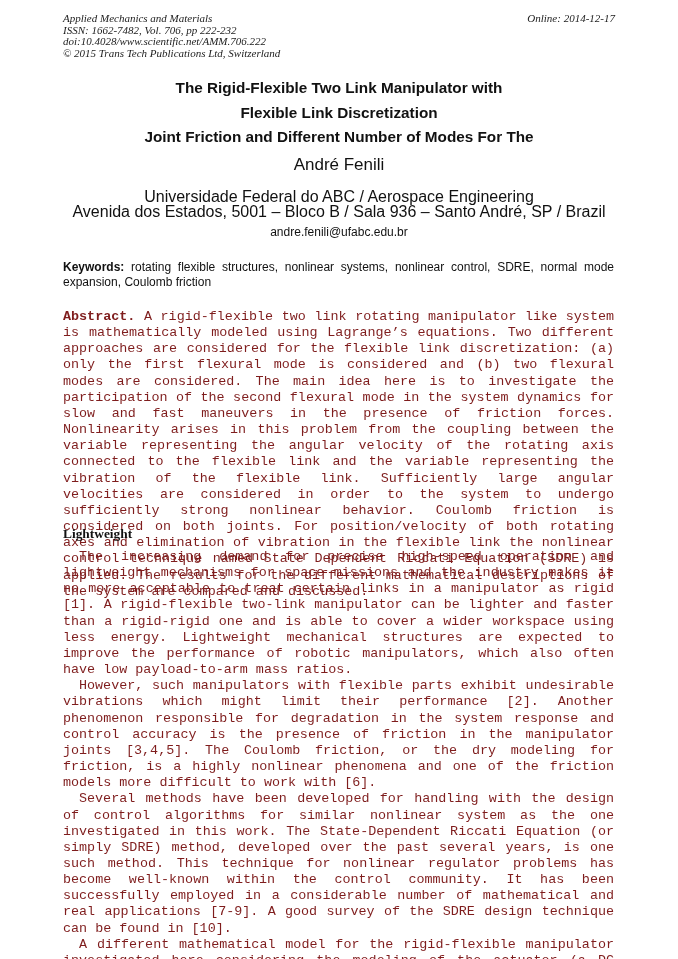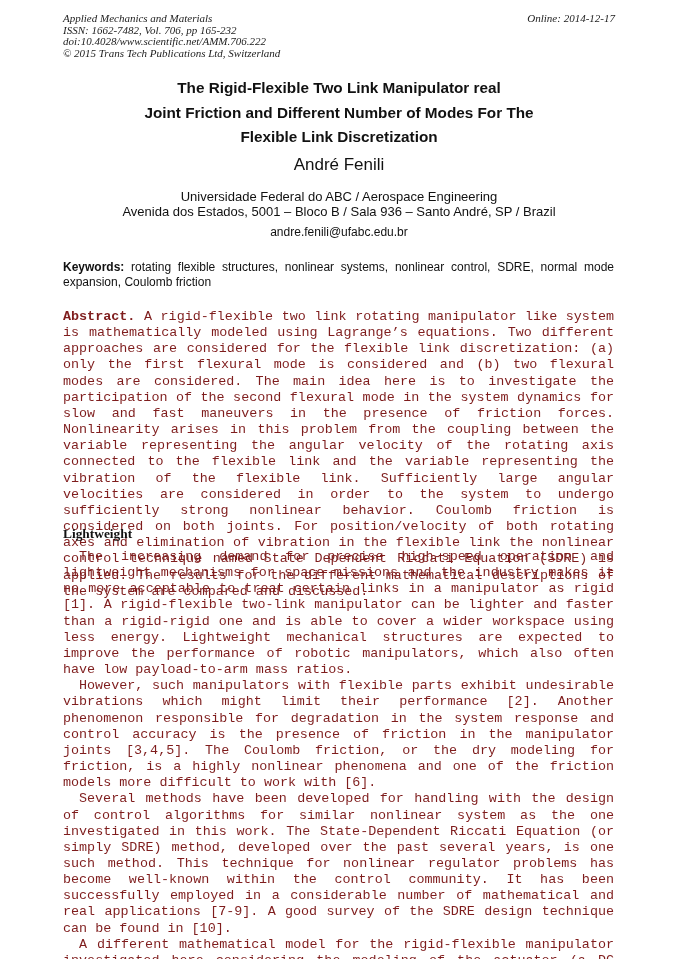--- a/index.html
+++ b/index.html
@@ -61,21 +61,21 @@
       font-family: "Liberation Sans", sans-serif;
       font-size: 17px;
       line-height: 18px;
     }
     .affil {
       position: absolute;
       left: 0; width: 678px;
       top: 189px;
       text-align: center;
       font-family: "Liberation Sans", sans-serif;
-      font-size: 13px;
+      font-size: 16px;
       line-height: 15px;
     }
     .affil div { white-space: nowrap; }
     .email {
       position: absolute;
       left: 0; width: 678px;
       top: 225px;
       text-align: center;
       font-family: "Liberation Sans", sans-serif;
       font-size: 12px;
@@ -126,31 +126,31 @@
       text-indent: 16px;
     }
   </style>
 </head>
 <body>
 
 <div class="page">
 
   <div class="header-left">
     <div>Applied Mechanics and Materials</div>
-    <div>ISSN: 1662-7482, Vol. 706, pp 165-232</div>
+    <div>ISSN: 1662-7482, Vol. 706, pp 222-232</div>
     <div>doi:10.4028/www.scientific.net/AMM.706.222</div>
     <div>© 2015 Trans Tech Publications Ltd, Switzerland</div>
   </div>
 
   <div class="header-right">Online: 2014-12-17</div>
 
   <div class="title">
-    <div>The Rigid-Flexible Two Link Manipulator real</div>
+    <div>The Rigid-Flexible Two Link Manipulator with</div>
+    <div>Flexible Link Discretization</div>
     <div>Joint Friction and Different Number of Modes For The</div>
-    <div>Flexible Link Discretization</div>
   </div>
 
   <div class="author">André Fenili</div>
 
   <div class="affil">
     <div>Universidade Federal do ABC / Aerospace Engineering</div>
     <div>Avenida dos Estados, 5001 – Bloco B / Sala 936 – Santo André, SP / Brazil</div>
   </div>
 
   <div class="email">andre.fenili@ufabc.edu.br</div>

